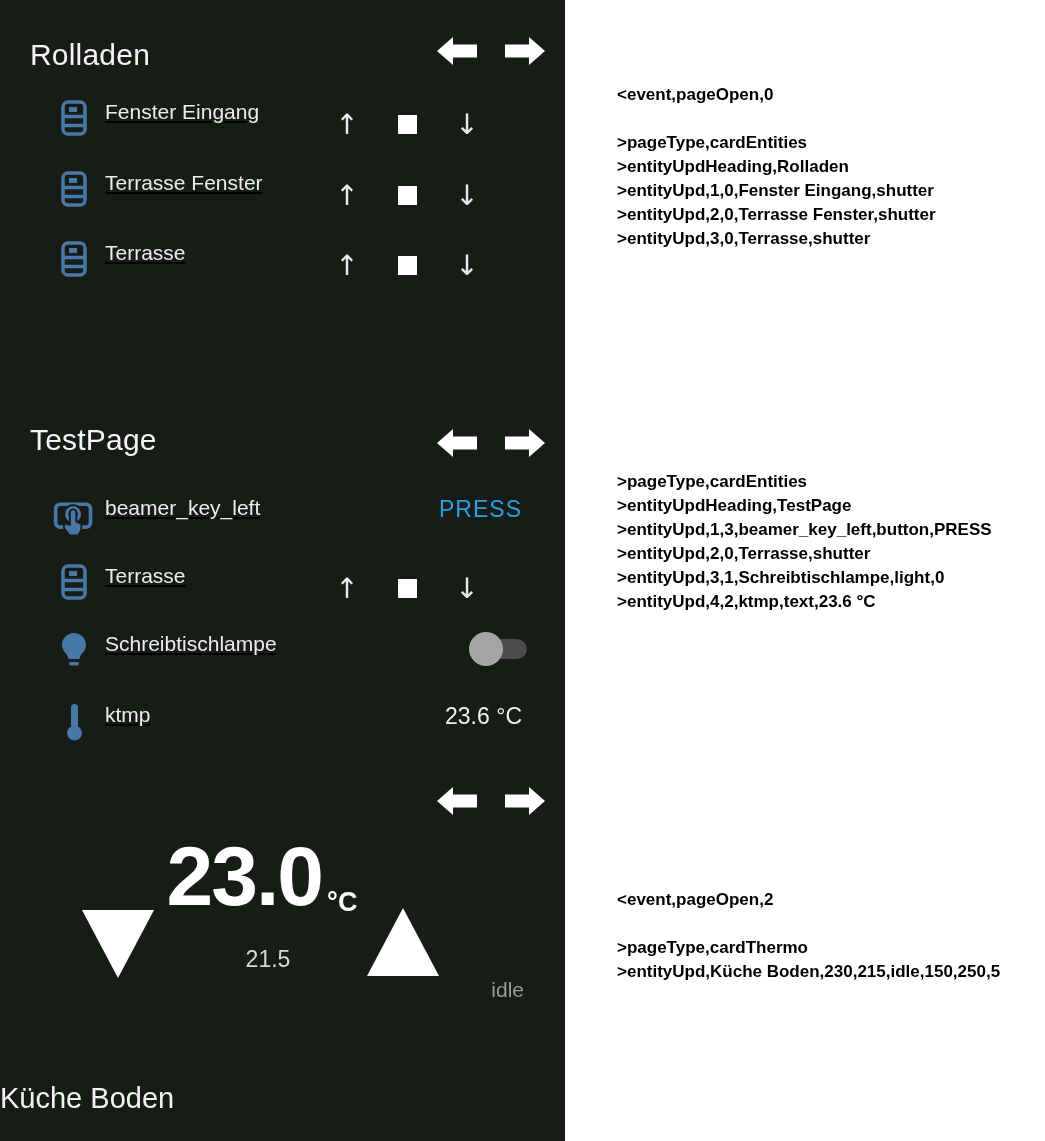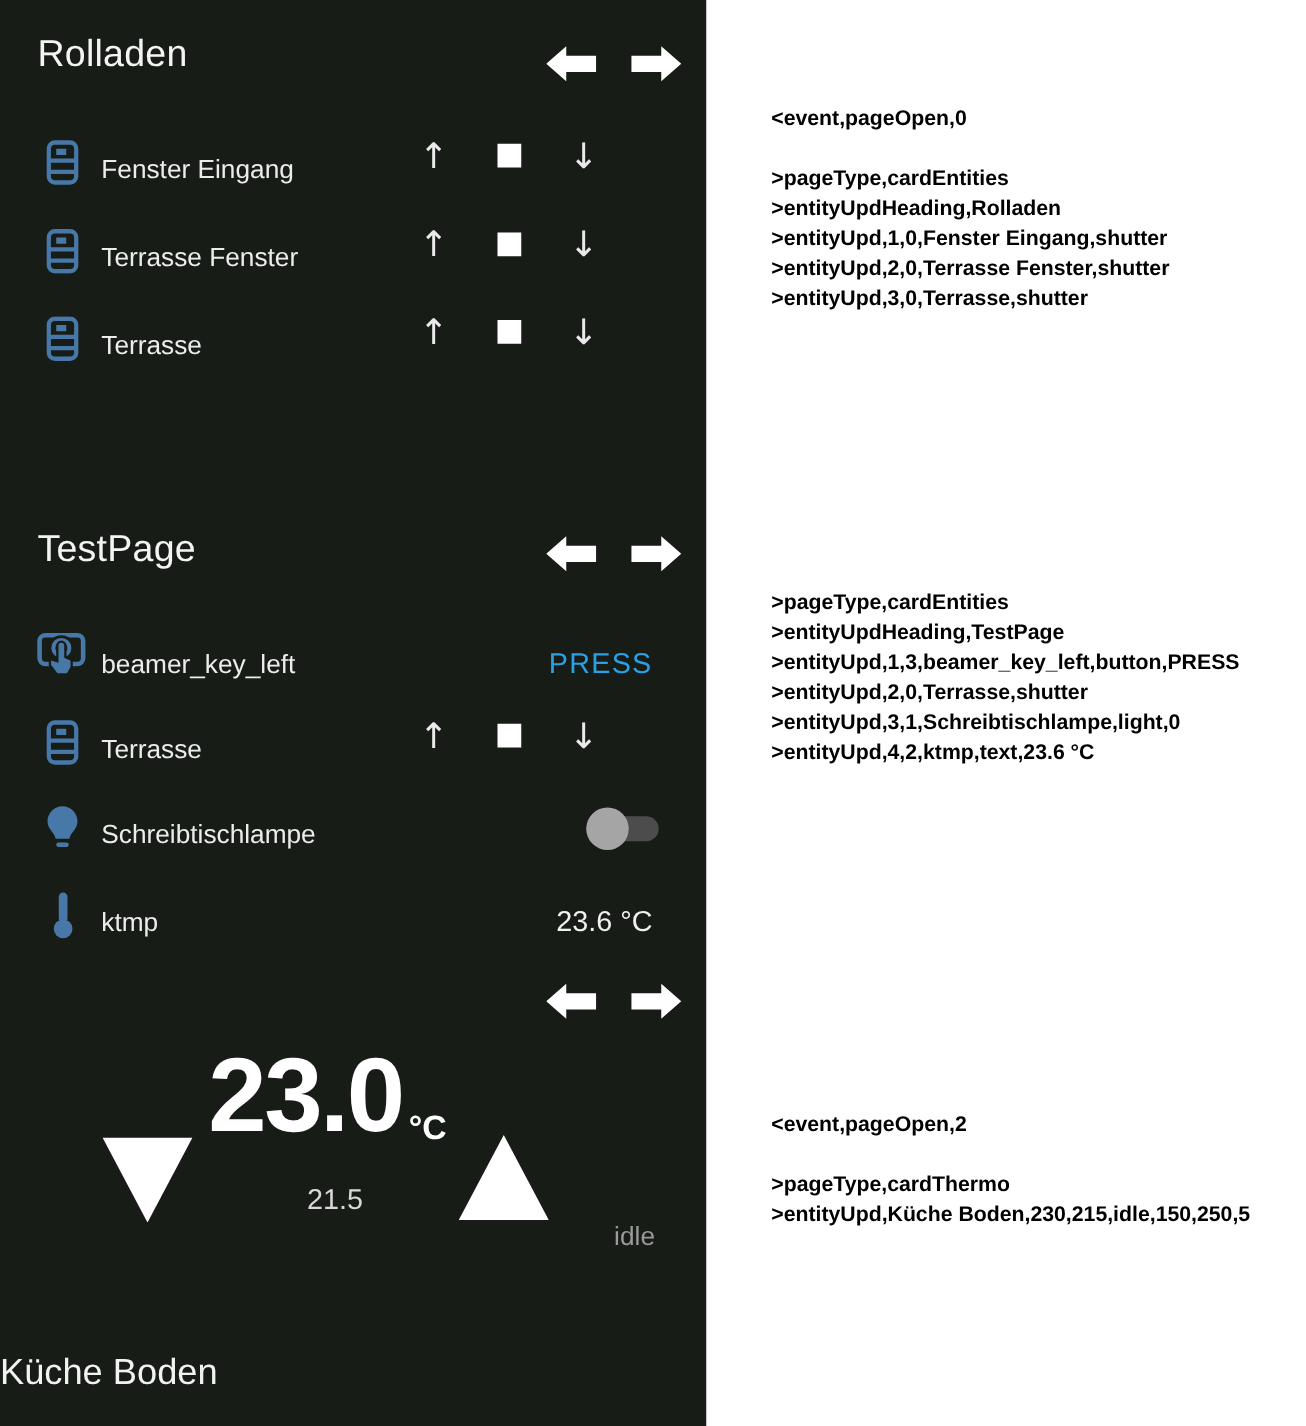--- a/index.html
+++ b/index.html
@@ -16,21 +16,21 @@
   }
   .card-title {
     position:absolute; left:30px; color:#f4f4f4;
     font-size:30px; font-weight:400; letter-spacing:0.2px;
   }
   .nav { position:absolute; right:20px; display:flex; gap:28px; }
   .nav button { background:none; border:0; padding:0; cursor:pointer; line-height:0; }
 
   .row {
     position:absolute; left:0; right:0; height:48px;
-    display:flex; align-items:flex-end; padding-left:28px;
+    display:flex; align-items:flex-start; padding-left:52px;text-decoration:underline;
   }
   .icon-box { width:44px; display:flex; justify-content:center; align-items:center; }
   .label { margin-left:9px; color:#ececec; font-size:21px; }
 
   .shutter-controls { position:absolute; right:68px; display:flex; }
   .ctl {
     width:60px; height:48px; background:none; border:0; cursor:pointer;
     display:flex; align-items:center; justify-content:center;
   }
   .arrow-glyph { font-family:"DejaVu Sans", sans-serif; font-size:28px; color:#eaeaea; font-weight:400; }
@@ -65,21 +65,21 @@
   .proto-event { margin-bottom:24px; }
   .proto-line { min-height:24px; }
 </style>
 </head>
 <body>
 
 <div class="screen">
 
   <div class="panel">
 
-    <div class="card-title" style="top:27px">Rolladen</div>
+    <div class="card-title" style="top:38px">Rolladen</div>
     <div class="nav" style="top:34px">
       <button>
         <svg width="40" height="34" viewBox="0 0 40 34">
           <polygon points="0,17 16,3 16,10.5 40,10.5 40,23.5 16,23.5 16,31" fill="#ffffff"></polygon>
         </svg>
       </button>
       <button>
         <svg width="40" height="34" viewBox="0 0 40 34">
           <polygon points="40,17 24,3 24,10.5 0,10.5 0,23.5 24,23.5 24,31" fill="#ffffff"></polygon>
         </svg>

